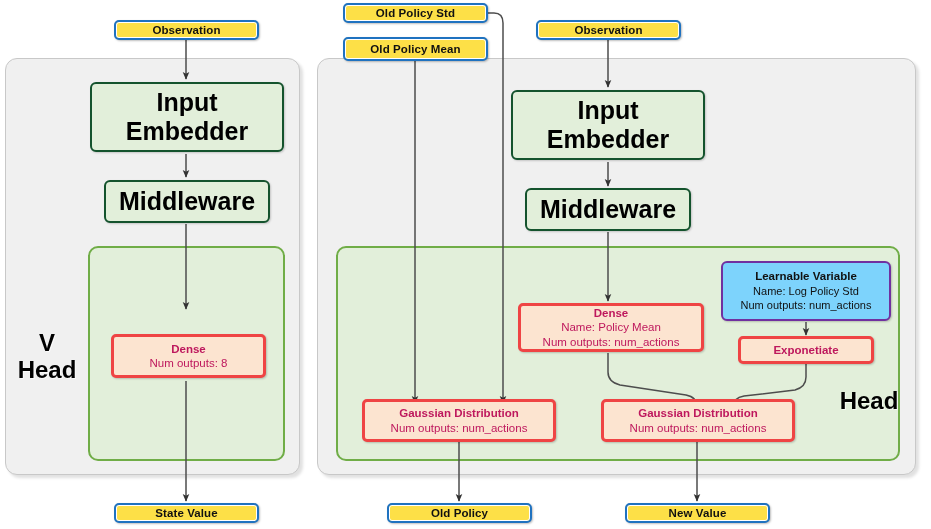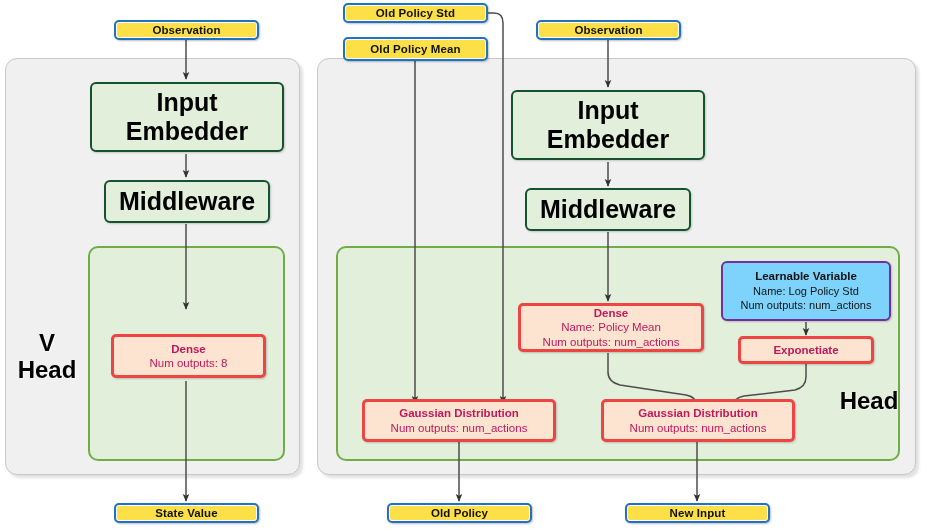--- a/index.html
+++ b/index.html
@@ -210,21 +210,21 @@
 
   <div class="node io-box" style="left:387px; top:503px; width:145px; height:20px;">
     <span>Old Policy</span>
   </div>
 
   <div class="node io-box" style="left:114px; top:503px; width:145px; height:20px;">
     <span>State Value</span>
   </div>
 
   <div class="node io-box" style="left:625px; top:503px; width:145px; height:20px;">
-    <span>New Input</span>
+    <span>New Value</span>
   </div>
 
   <div class="node green-box" style="left:90px; top:82px; width:194px; height:70px;">
     <span>Input Embedder</span>
   </div>
 
   <div class="node green-box" style="left:104px; top:180px; width:166px; height:43px;">
     <span>Middleware</span>
   </div>
 

